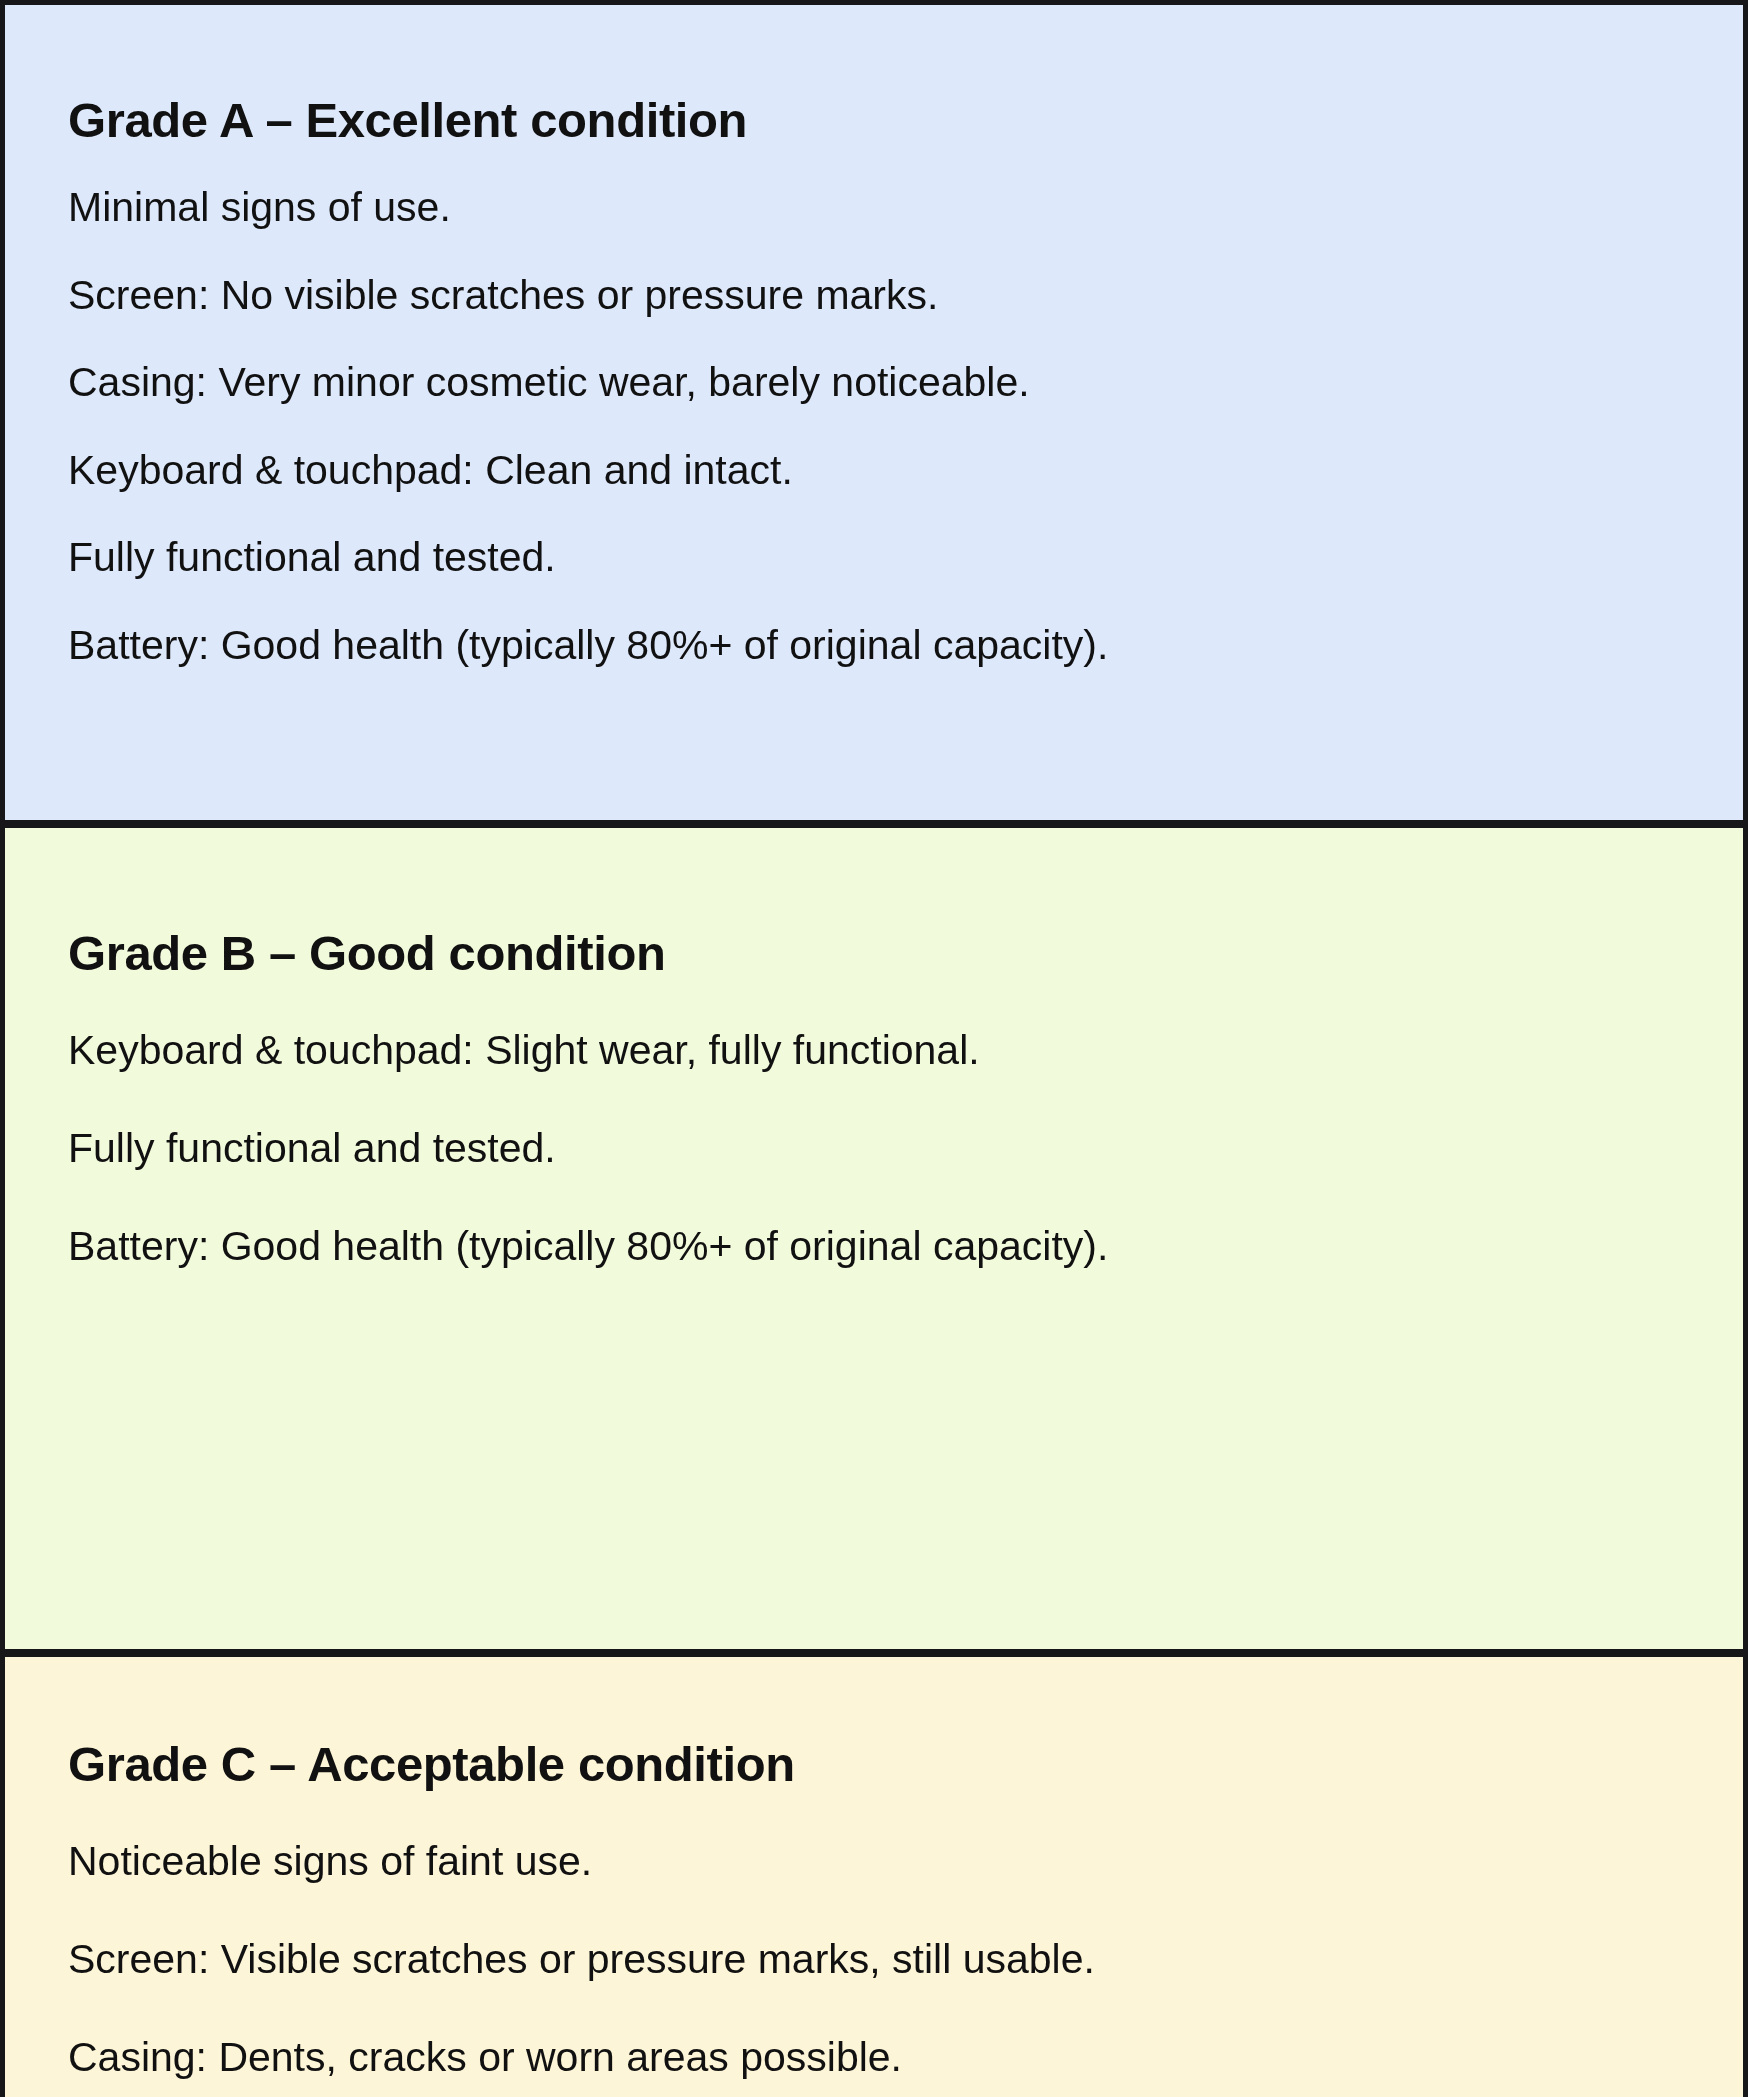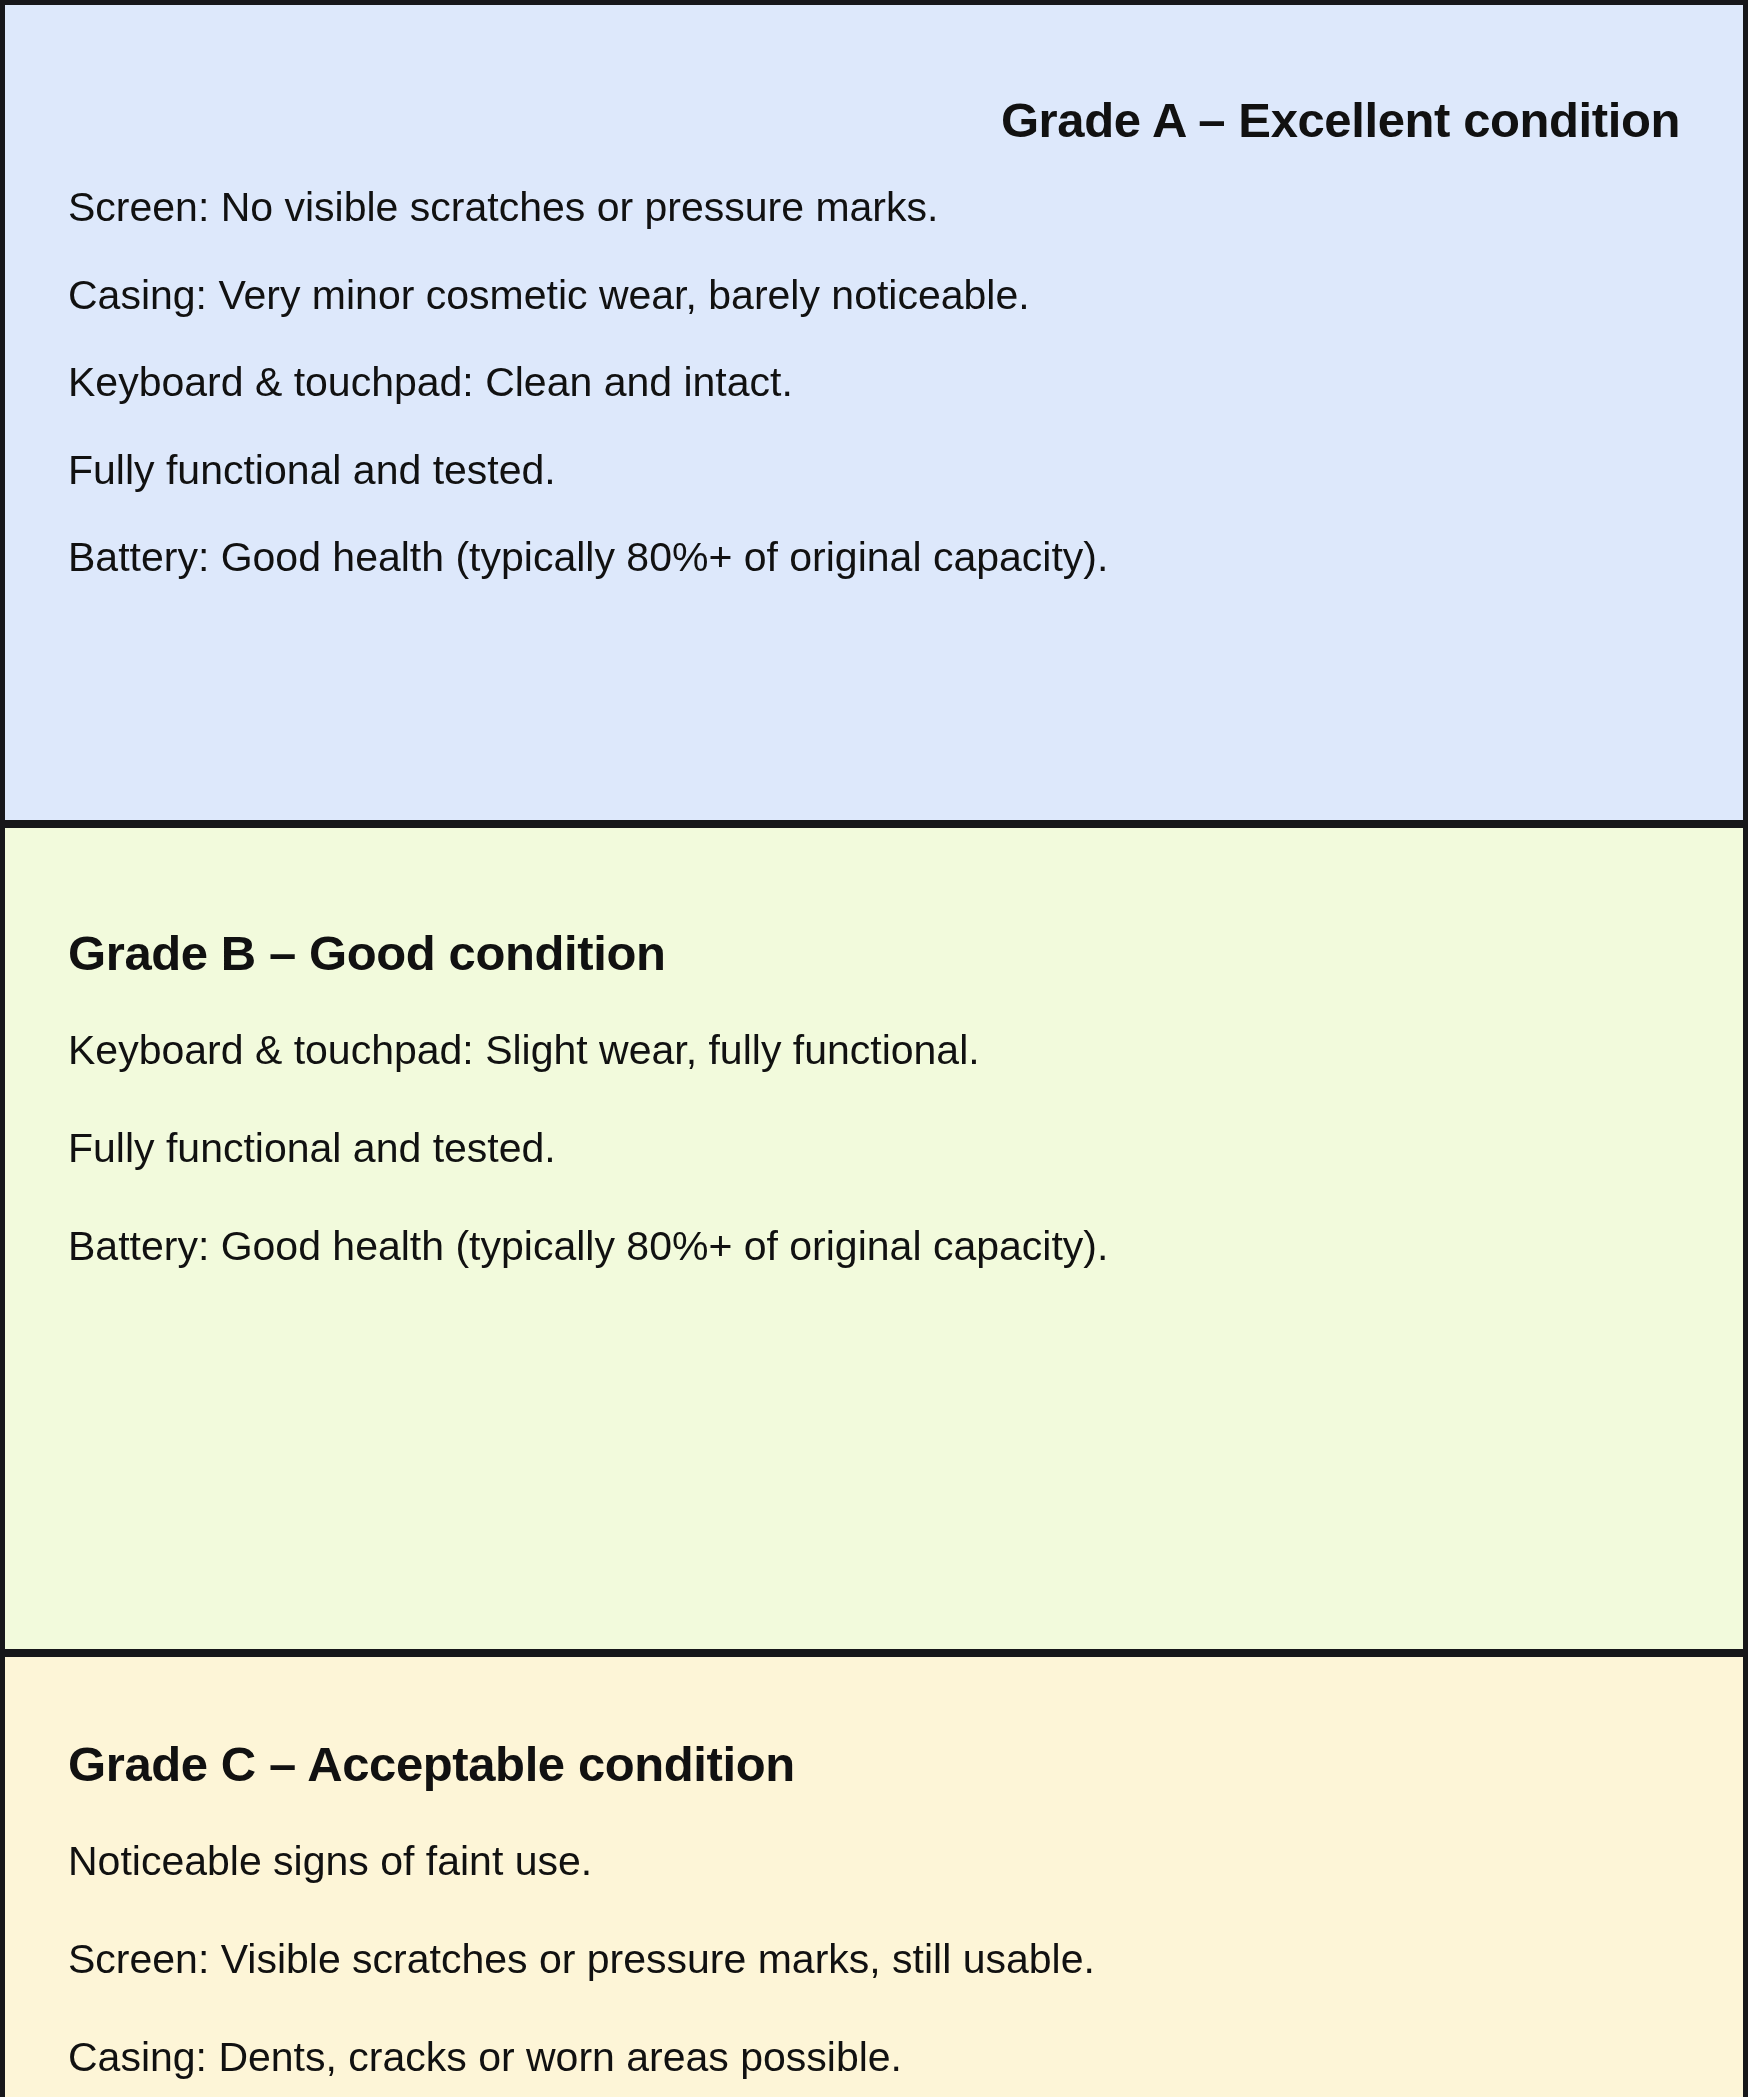--- a/index.html
+++ b/index.html
@@ -46,40 +46,40 @@
   }
   .card h2 {
     margin: 0 0 38px 0;
     font-size: 49px;
     line-height: 59px;
     font-weight: 700;
     letter-spacing: -0.4px;
   }
   .card.section-a h2 {
     margin-bottom: 28px;
-    text-align: right;
   }
   .card p {
     margin: 0 0 39px 0;
     font-size: 41px;
     line-height: 59px;
     font-weight: 400;
     max-width: 1561px;
   }
   .card.section-a p {
     margin-bottom: 28.5px;
   }
 </style>
 </head>
 <body>
 
 <div class="page">
 
   <section class="card section-a">
     <h2>Grade A – Excellent condition</h2>
+    <p>Minimal signs of use.</p>
     <p>Screen: No visible scratches or pressure marks.</p>
     <p>Casing: Very minor cosmetic wear, barely noticeable.</p>
     <p>Keyboard &amp; touchpad: Clean and intact.</p>
     <p>Fully functional and tested.</p>
     <p>Battery: Good health (typically 80%+ of original capacity).</p>
   </section>
 
   <section class="card section-b">
     <h2>Grade B – Good condition</h2>
     <p>Keyboard &amp; touchpad: Slight wear, fully functional.</p>

